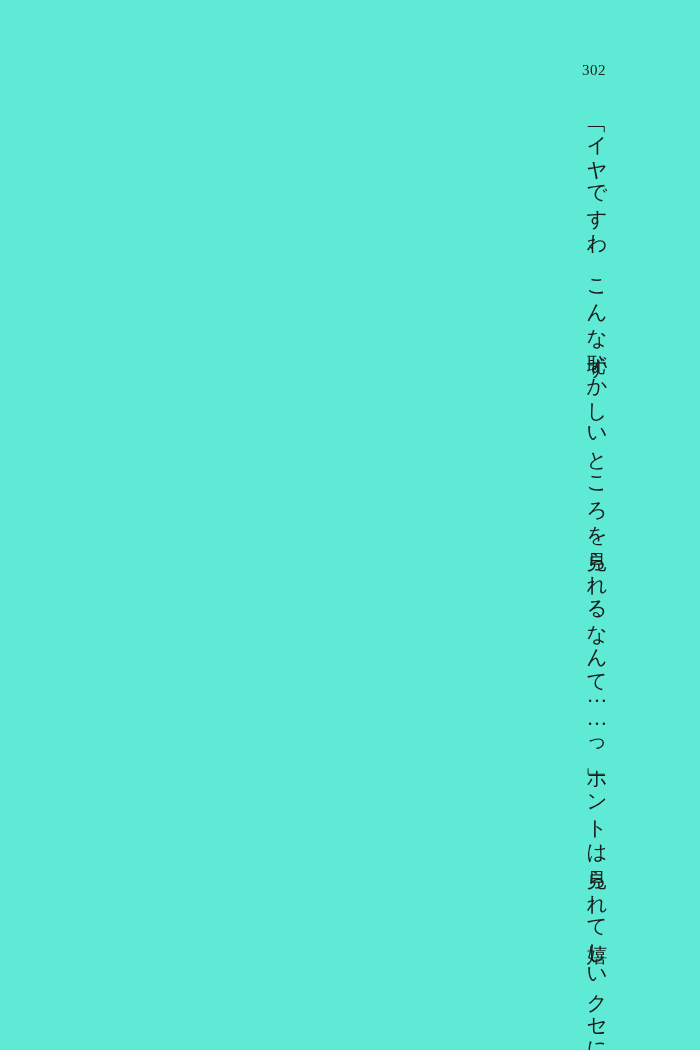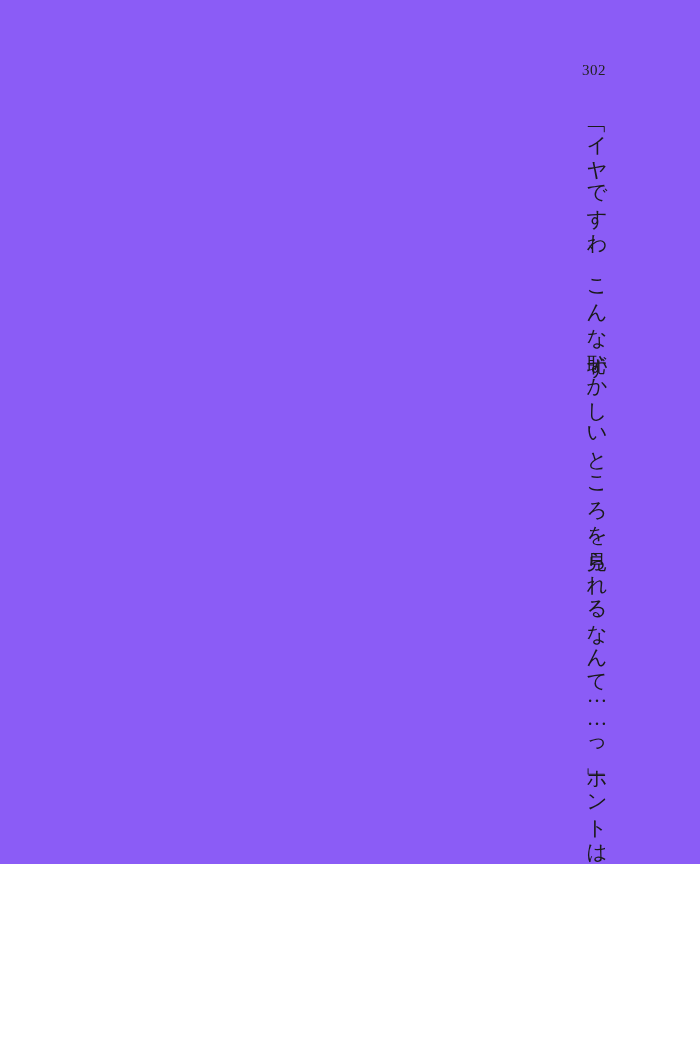--- a/index.html
+++ b/index.html
@@ -3,22 +3,22 @@
 <meta charset="utf-8">
 <style>
   html, body {
     margin: 0;
     padding: 0;
     background: #ffffff;
   }
   .page {
     position: relative;
     width: 700px;
-    height: 864px;
-    background: #8b5cf6;
+    height: 1050px;
+    background: #5eead4;
     overflow: hidden;
     font-family: "Liberation Serif", "DejaVu Serif", serif;
     color: #1a1a1a;
     text-decoration: underline;
   }
   .page-number {
     position: absolute;
     top: 62px;
     right: 94px;
     font-size: 15px;

